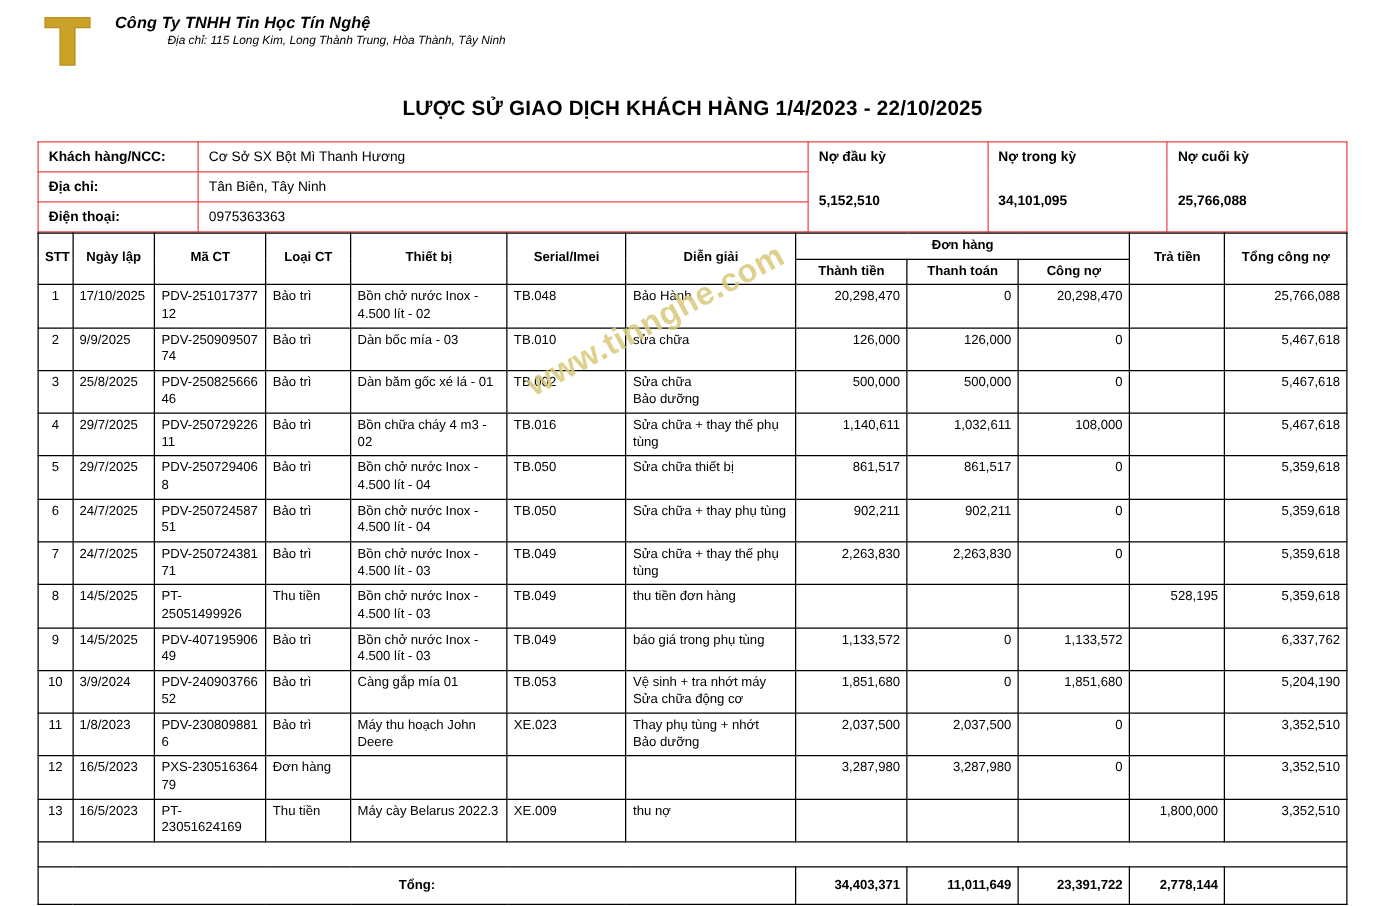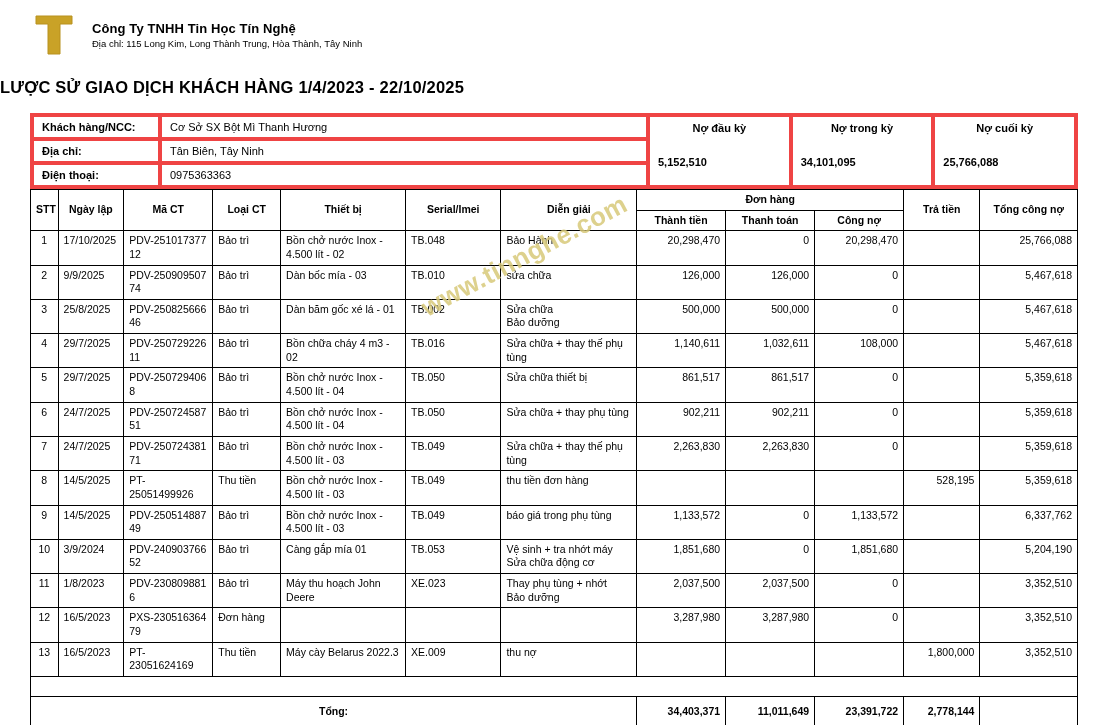--- a/index.html
+++ b/index.html
@@ -11,68 +11,70 @@
     font-family: "Liberation Sans", sans-serif;
     font-size: 11px;
     color: #000000;
     overflow: hidden;
   }
   .page { position: relative; width: 1108px; height: 725px; }
 
   
   .letterhead {
     display: flex;
-    align-items: center;
+    align-items: flex-start;
     padding: 8px 0 0 30px;
     height: 62px;
+    font-style: italic;
   }
   .logo {
     width: 48px; height: 50px;
     margin-right: 14px;
     flex: none;
     position: relative;
   }
   .company-block { padding-top: 2px; }
   .company-name {
     font-size: 13px;
     font-weight: bold;
     letter-spacing: .1px;
     margin-bottom: 2px;
   }
   .company-line {
     font-size: 9.5px;
     line-height: 1.35;
+    margin-left: 42px;
   }
 
   .doc-title {
-    text-align: left;
+    text-align: center;
     font-size: 16.5px;
     font-weight: bold;
     letter-spacing: .2px;
     margin: 16px 0 16px 0;
   }
 
   
   table { border-collapse: collapse; }
   .info-table {
     width: 1048px;
     margin: 0 auto;
     table-layout: fixed;
   }
   .info-table td {
-    border: 4px solid #ef4444;
+    border: 1px solid #ef4444;
     padding: 4px 8px;
     font-size: 11px;
     vertical-align: middle;
     height: 24px;
   }
   .info-label { width: 128px; font-weight: bold; }
   .info-value { width: 488px; }
   .sum-head {
-    text-align: center;
+    text-align: left;
     font-weight: bold;
     height: 26px;
   }
   .sum-val {
     text-align: left;
     font-weight: bold;
     font-size: 11.5px;
   }
   .no-border-top { border-top: none !important; }
   .no-border-bottom { border-bottom: none !important; }
@@ -326,21 +328,21 @@
           <td>thu tiền đơn hàng</td>
           <td class="num"></td>
           <td class="num"></td>
           <td class="num"></td>
           <td class="num">528,195</td>
           <td class="num">5,359,618</td>
         </tr>
         <tr>
           <td class="ctr">9</td>
           <td>14/5/2025</td>
-          <td>PDV-250514887 49</td>
+          <td>PDV-407195906 49</td>
           <td>Bảo trì</td>
           <td>Bồn chở nước Inox - 4.500 lít - 03</td>
           <td>TB.049</td>
           <td>báo giá trong phụ tùng</td>
           <td class="num">1,133,572</td>
           <td class="num">0</td>
           <td class="num">1,133,572</td>
           <td class="num"></td>
           <td class="num">6,337,762</td>
         </tr>

